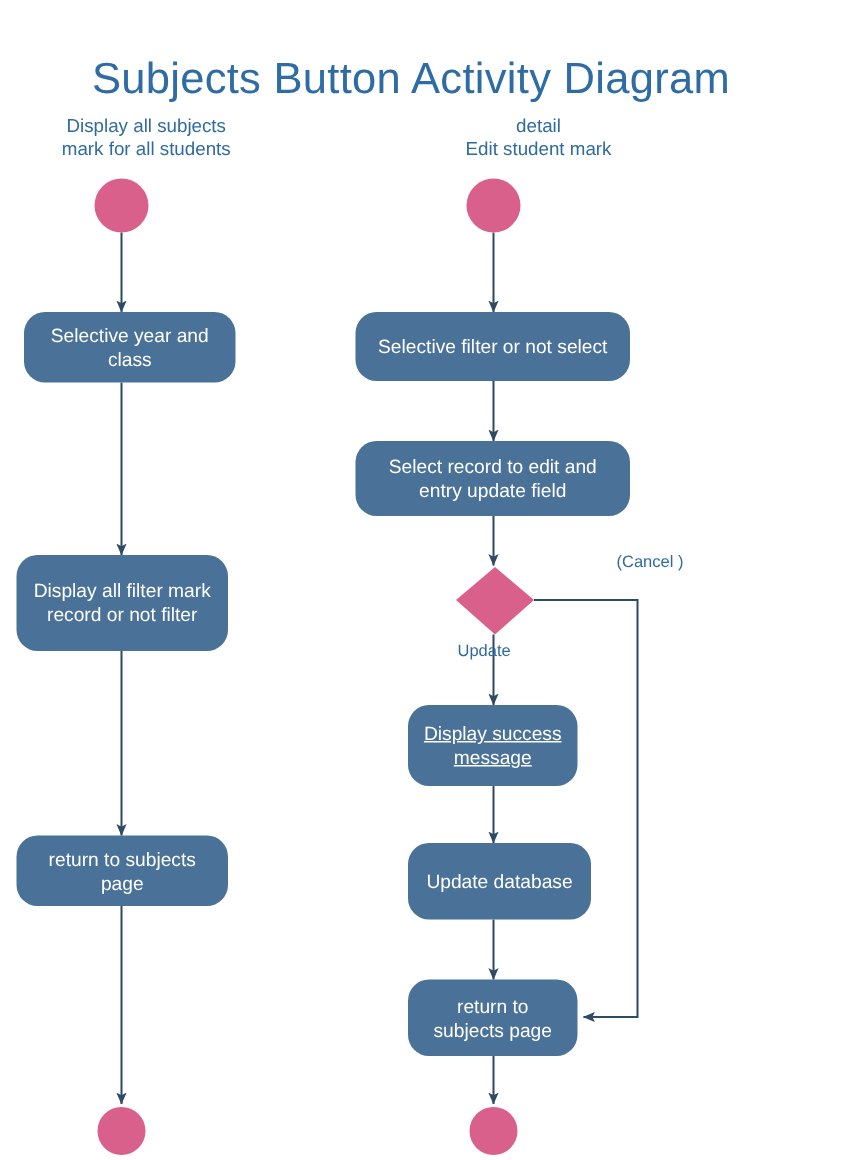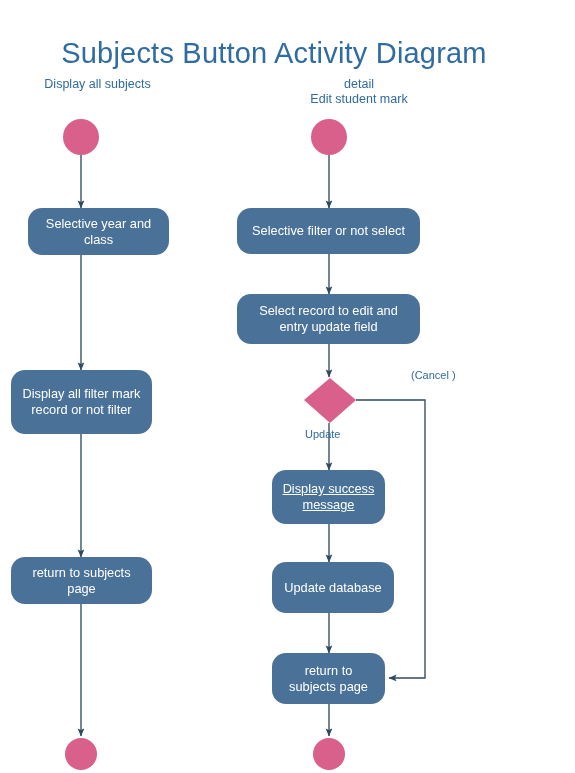--- a/index.html
+++ b/index.html
@@ -68,20 +68,21 @@
 </style>
 </head>
 <body>
 
 <div id="canvas">
 
   <div class="title">Subjects Button Activity Diagram</div>
 
   <div class="col-label" id="col-label-left">
     <div>Display all subjects</div>
+    <div>mark for all students</div>
   </div>
 
   <div class="col-label" id="col-label-right">
     <div>detail</div>
     <div>Edit student mark</div>
   </div>
 
   <svg id="diagram-svg" viewBox="0 0 575 773">
     <defs>
       <marker id="arrow" markerWidth="9" markerHeight="9" refX="7.6" refY="3.4" orient="auto" markerUnits="userSpaceOnUse">
@@ -108,21 +109,21 @@
     <g>
       <circle cx="81" cy="137" r="18" fill="#d9608a"></circle>
       <circle cx="81" cy="754" r="16" fill="#d9608a"></circle>
       <circle cx="329" cy="137" r="18" fill="#d9608a"></circle>
       <circle cx="329" cy="754" r="16" fill="#d9608a"></circle>
     </g>
 
     <polygon points="330,378 356,400 330,423 304,400" fill="#d9608a"></polygon>
   </svg>
 
-  <div class="node" style="left:28px; top:208px; width:141px; height:47px;">Selective year and class</div>
+  <div class="node" style="left:16px; top:208px; width:141px; height:47px;">Selective year and class</div>
 
   <div class="node" style="left:11px; top:370px; width:141px; height:64px;">Display all filter mark record or not filter</div>
 
   <div class="node" style="left:11px; top:557px; width:141px; height:47px;">return to subjects page</div>
 
   <div class="node" style="left:237px; top:208px; width:183px; height:46px;">Selective filter or not select</div>
 
   <div class="node" style="left:237px; top:294px; width:183px; height:50px;">Select record to edit and entry update field</div>
 
   <div class="node" style="left:272px; top:470px; width:113px; height:54px;text-decoration:underline;">Display success message</div>

